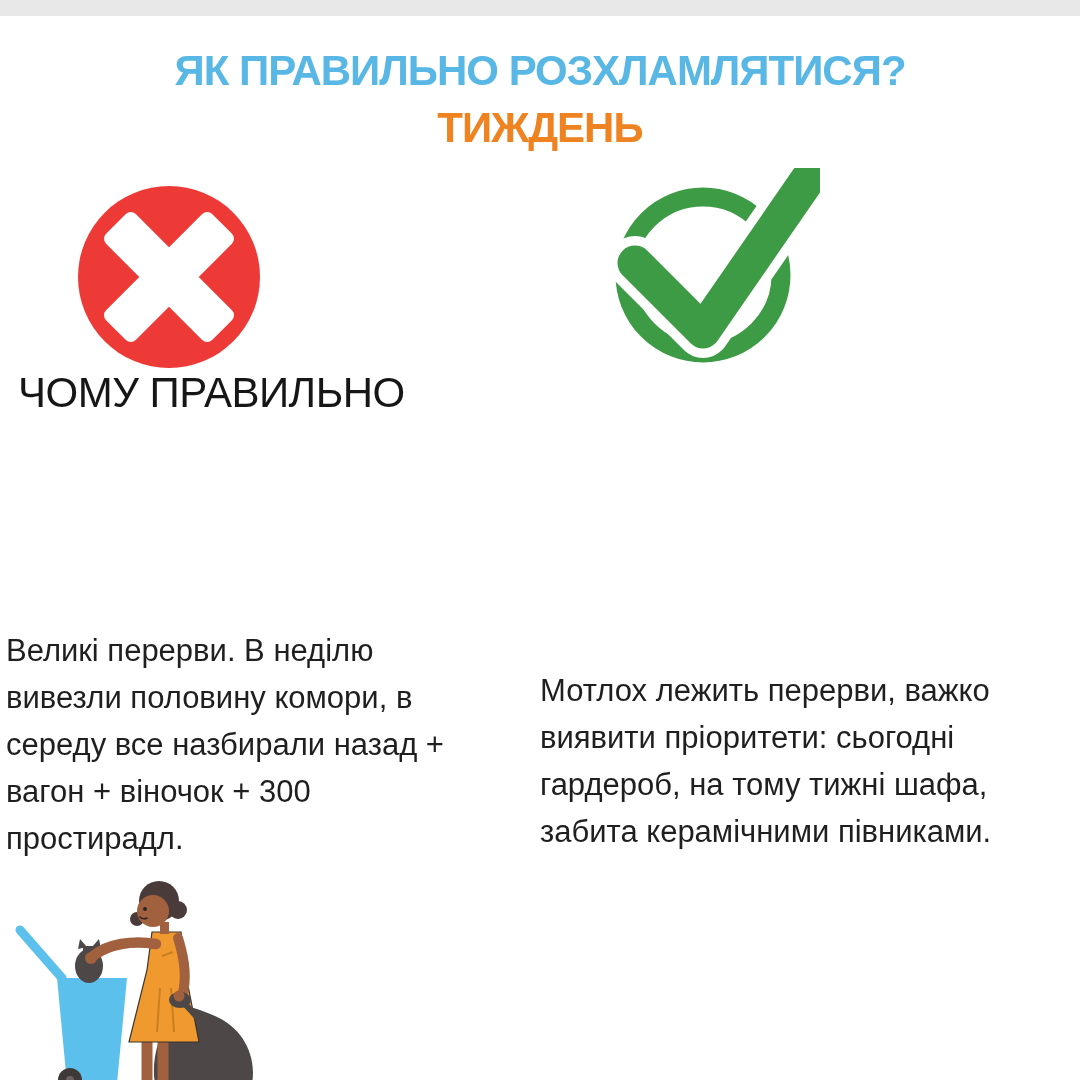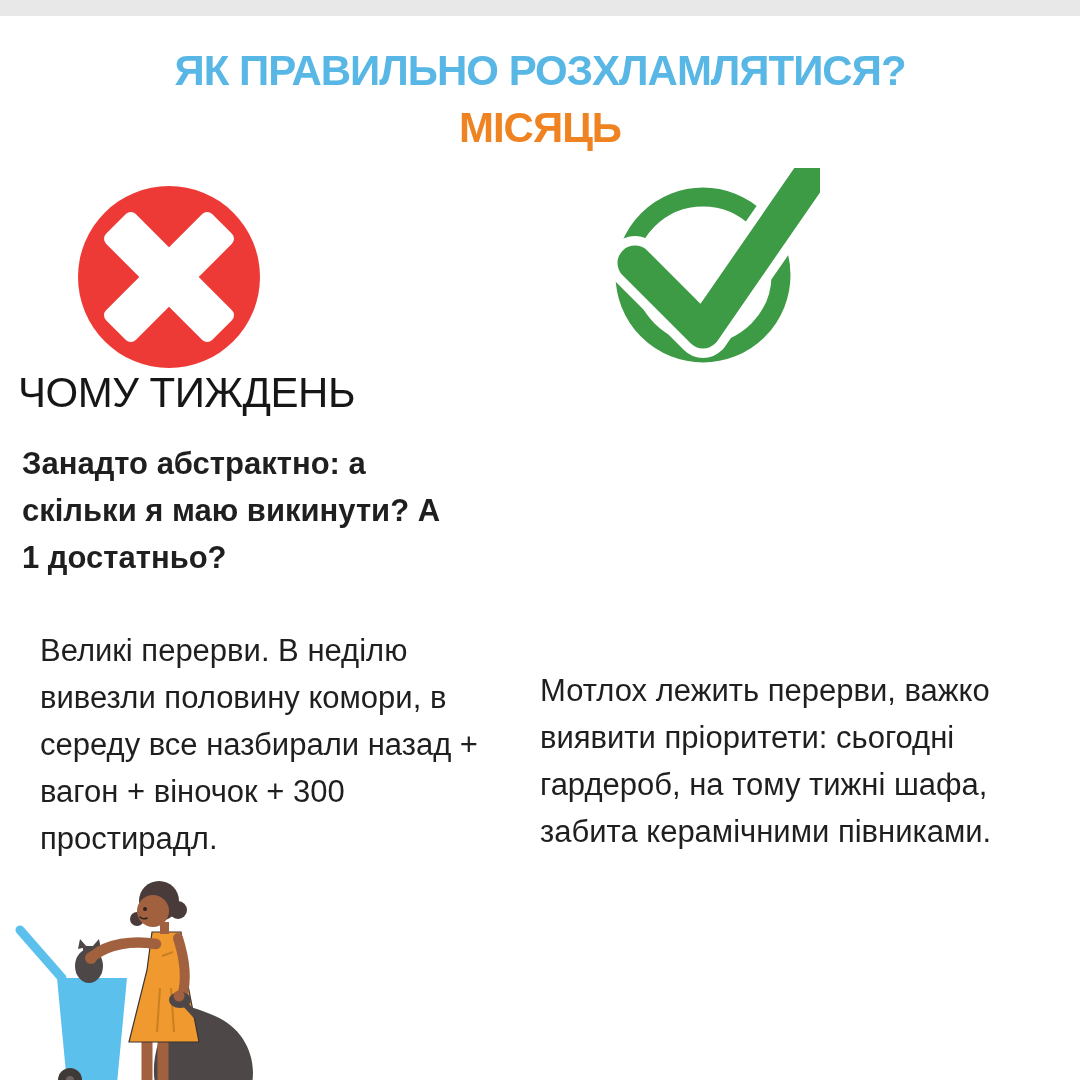--- a/index.html
+++ b/index.html
@@ -53,62 +53,59 @@
   .heading-right{left:545px;top:356px;}
   .body-par{
     position:absolute;
     font-size:31px;
     line-height:47px;
     color:var(--text_color,#1f1f1f);
     white-space:pre;
   }
   .par-bold{font-weight:700;}
   .left-p1{left:22px;top:424px;width:520px;}
-  .left-p2{left:40px;top:611px;width:520px;}
+  .left-p2{left:6px;top:611px;width:520px;}
   .right-p1{left:540px;top:421px;width:530px;}
   .right-p2{left:540px;top:651px;width:530px;}
   .illustration{
     position:absolute;
     left:10px;top:852px;width:300px;height:228px;
   }
   svg{display:block;}
 </style>
 </head>
 <body>
 
 <div class="page">
 
   <div class="title-block">
     <div class="title-line-blue">ЯК ПРАВИЛЬНО РОЗХЛАМЛЯТИСЯ?</div>
-    <div class="title-line-orange">МІСЯЦЬ</div>
+    <div class="title-line-orange">ТИЖДЕНЬ</div>
   </div>
 
   <div class="icon-box icon-cross">
     <svg width="182" height="182" viewBox="0 0 182 182">
       <circle cx="91" cy="91" r="91" fill="var(--cross_red,#ee3a36)"></circle>
       <g fill="#ffffff">
         <rect x="70" y="16" width="42" height="150" rx="7" transform="rotate(45 91 91)"></rect>
         <rect x="70" y="16" width="42" height="150" rx="7" transform="rotate(-45 91 91)"></rect>
       </g>
     </svg>
   </div>
 
   <div class="icon-box icon-check">
     <svg width="215" height="200" viewBox="0 0 215 200">
       <circle cx="98" cy="107" r="78" fill="none" stroke="var(--check_green,#3d9b45)" stroke-width="19"></circle>
       <path d="M30,95 L98,163 L203,11" fill="none" stroke="#ffffff" stroke-width="54" stroke-linecap="round" stroke-linejoin="round"></path>
       <path d="M30,95 L98,163 L203,11" fill="none" stroke="var(--check_green,#3d9b45)" stroke-width="35" stroke-linecap="round" stroke-linejoin="round"></path>
     </svg>
   </div>
 
-  <div class="col-heading heading-left">ЧОМУ ТИЖДЕНЬ</div>
+  <div class="col-heading heading-left">ЧОМУ ПРАВИЛЬНО</div>
 
-  <div class="body-par par-bold left-p1">Занадто абстрактно: а
-скільки я маю викинути? А
-1 достатньо?</div>
   <div class="body-par left-p2">Великі перерви. В неділю
 вивезли половину комори, в
 середу все назбирали назад +
 вагон + віночок + 300
 простирадл.</div>
 
   <div class="body-par right-p2">Мотлох лежить перерви, важко
 виявити пріоритети: сьогодні
 гардероб, на тому тижні шафа,
 забита керамічними півниками.</div>

